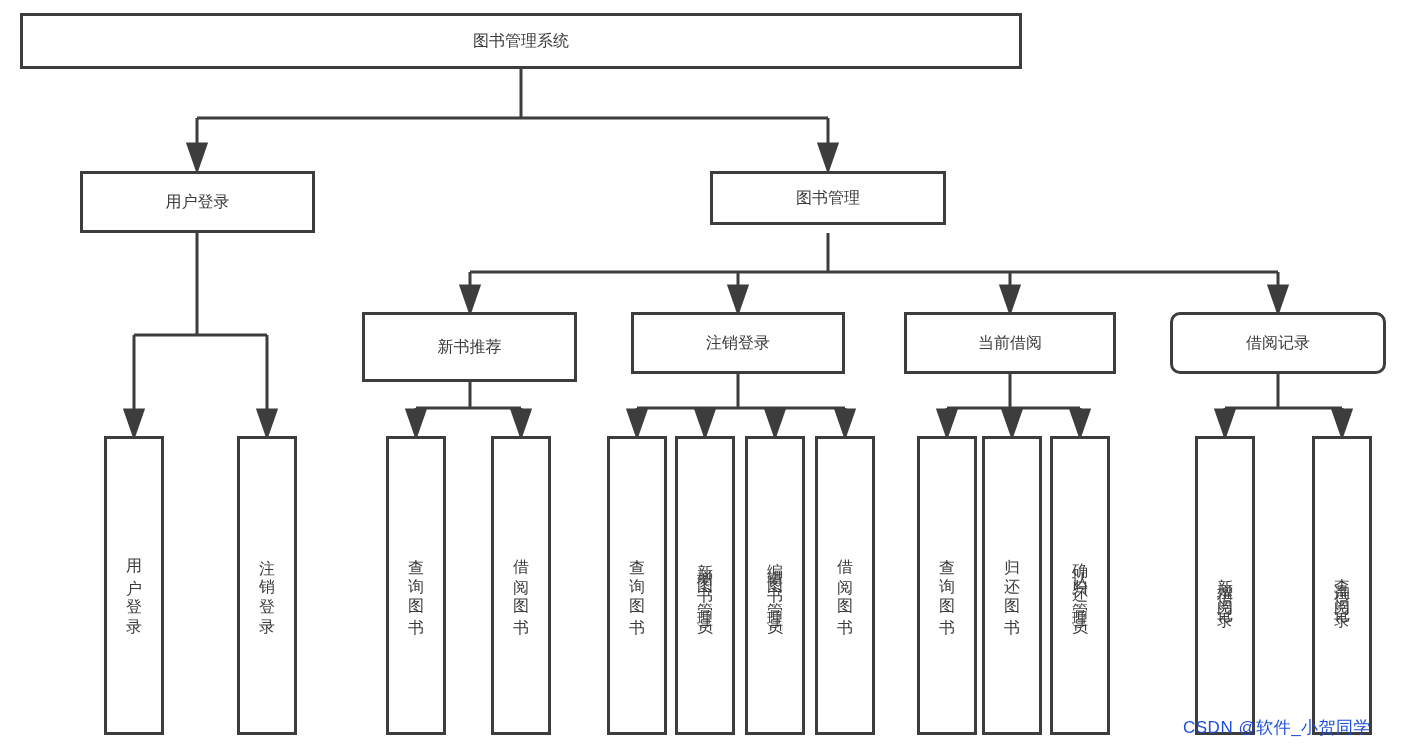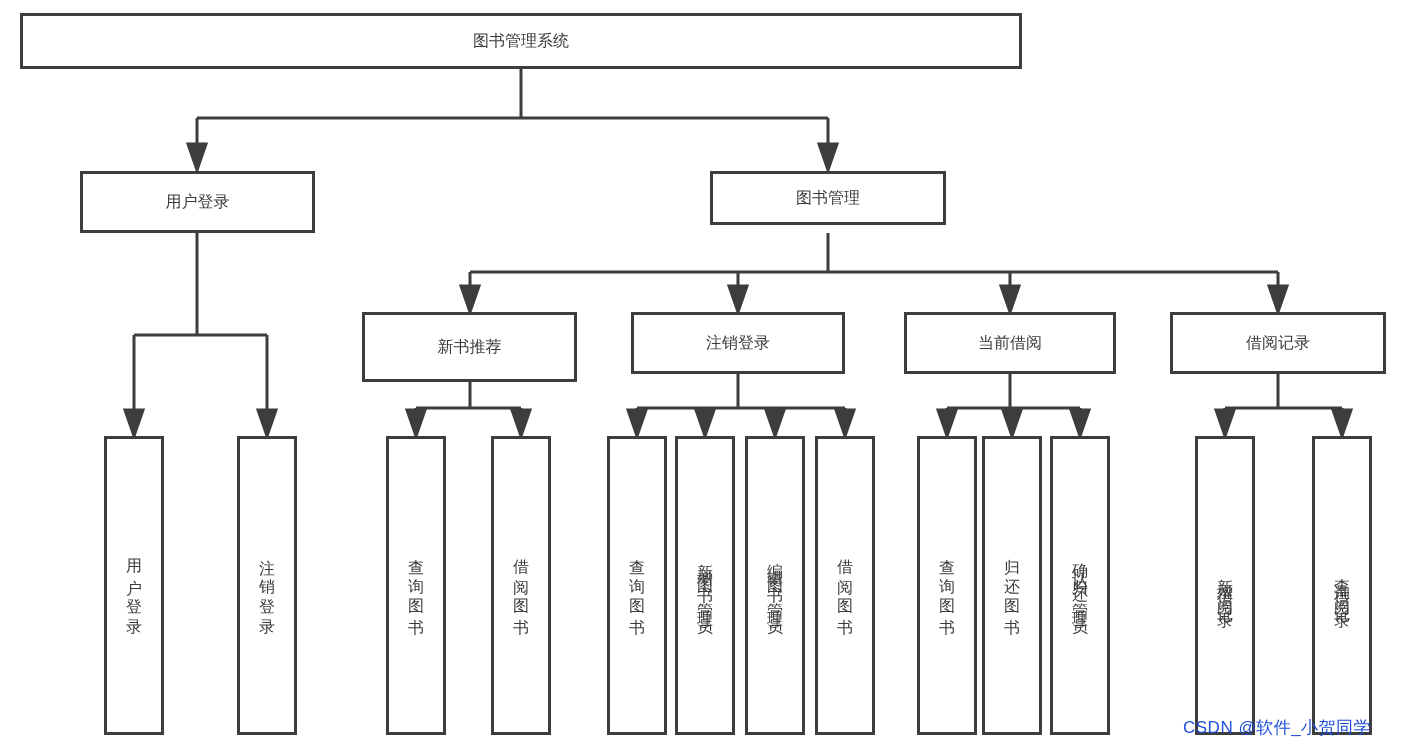--- a/index.html
+++ b/index.html
@@ -111,21 +111,21 @@
   </svg>
 
   <div class="box" style="left:20px; top:13px; width:1002px; height:56px;">图书管理系统</div>
 
   <div class="box" style="left:80px; top:171px; width:235px; height:62px;">用户登录</div>
   <div class="box" style="left:710px; top:171px; width:236px; height:54px;">图书管理</div>
 
   <div class="box" style="left:362px; top:312px; width:215px; height:70px;">新书推荐</div>
   <div class="box" style="left:631px; top:312px; width:214px; height:62px;">注销登录</div>
   <div class="box" style="left:904px; top:312px; width:212px; height:62px;font-family:Liberation Mono, monospace;">当前借阅</div>
-  <div class="box" style="left:1170px; top:312px; width:216px; height:62px;">借阅记录</div>
+  <div class="box" style="left:1170px; top:312px; width:216px; height:62px;border-radius:10px;">借阅记录</div>
 
   <div class="box leaf ls-wide" style="left:104px; top:436px; width:60px; height:299px;">用户登录</div>
   <div class="box leaf ls-wide" style="left:237px; top:436px; width:60px; height:299px;">注销登录</div>
 
   <div class="box leaf ls-wide" style="left:386px; top:436px; width:60px; height:299px;">查询图书</div>
   <div class="box leaf ls-wide" style="left:491px; top:436px; width:60px; height:299px;">借阅图书</div>
 
   <div class="box leaf ls-wide" style="left:607px; top:436px; width:60px; height:299px;">查询图书</div>
   <div class="box leaf ls-tight" style="left:675px; top:436px; width:60px; height:299px;">新增图书（管理员）</div>
   <div class="box leaf ls-tight" style="left:745px; top:436px; width:60px; height:299px;">编辑图书（管理员）</div>

